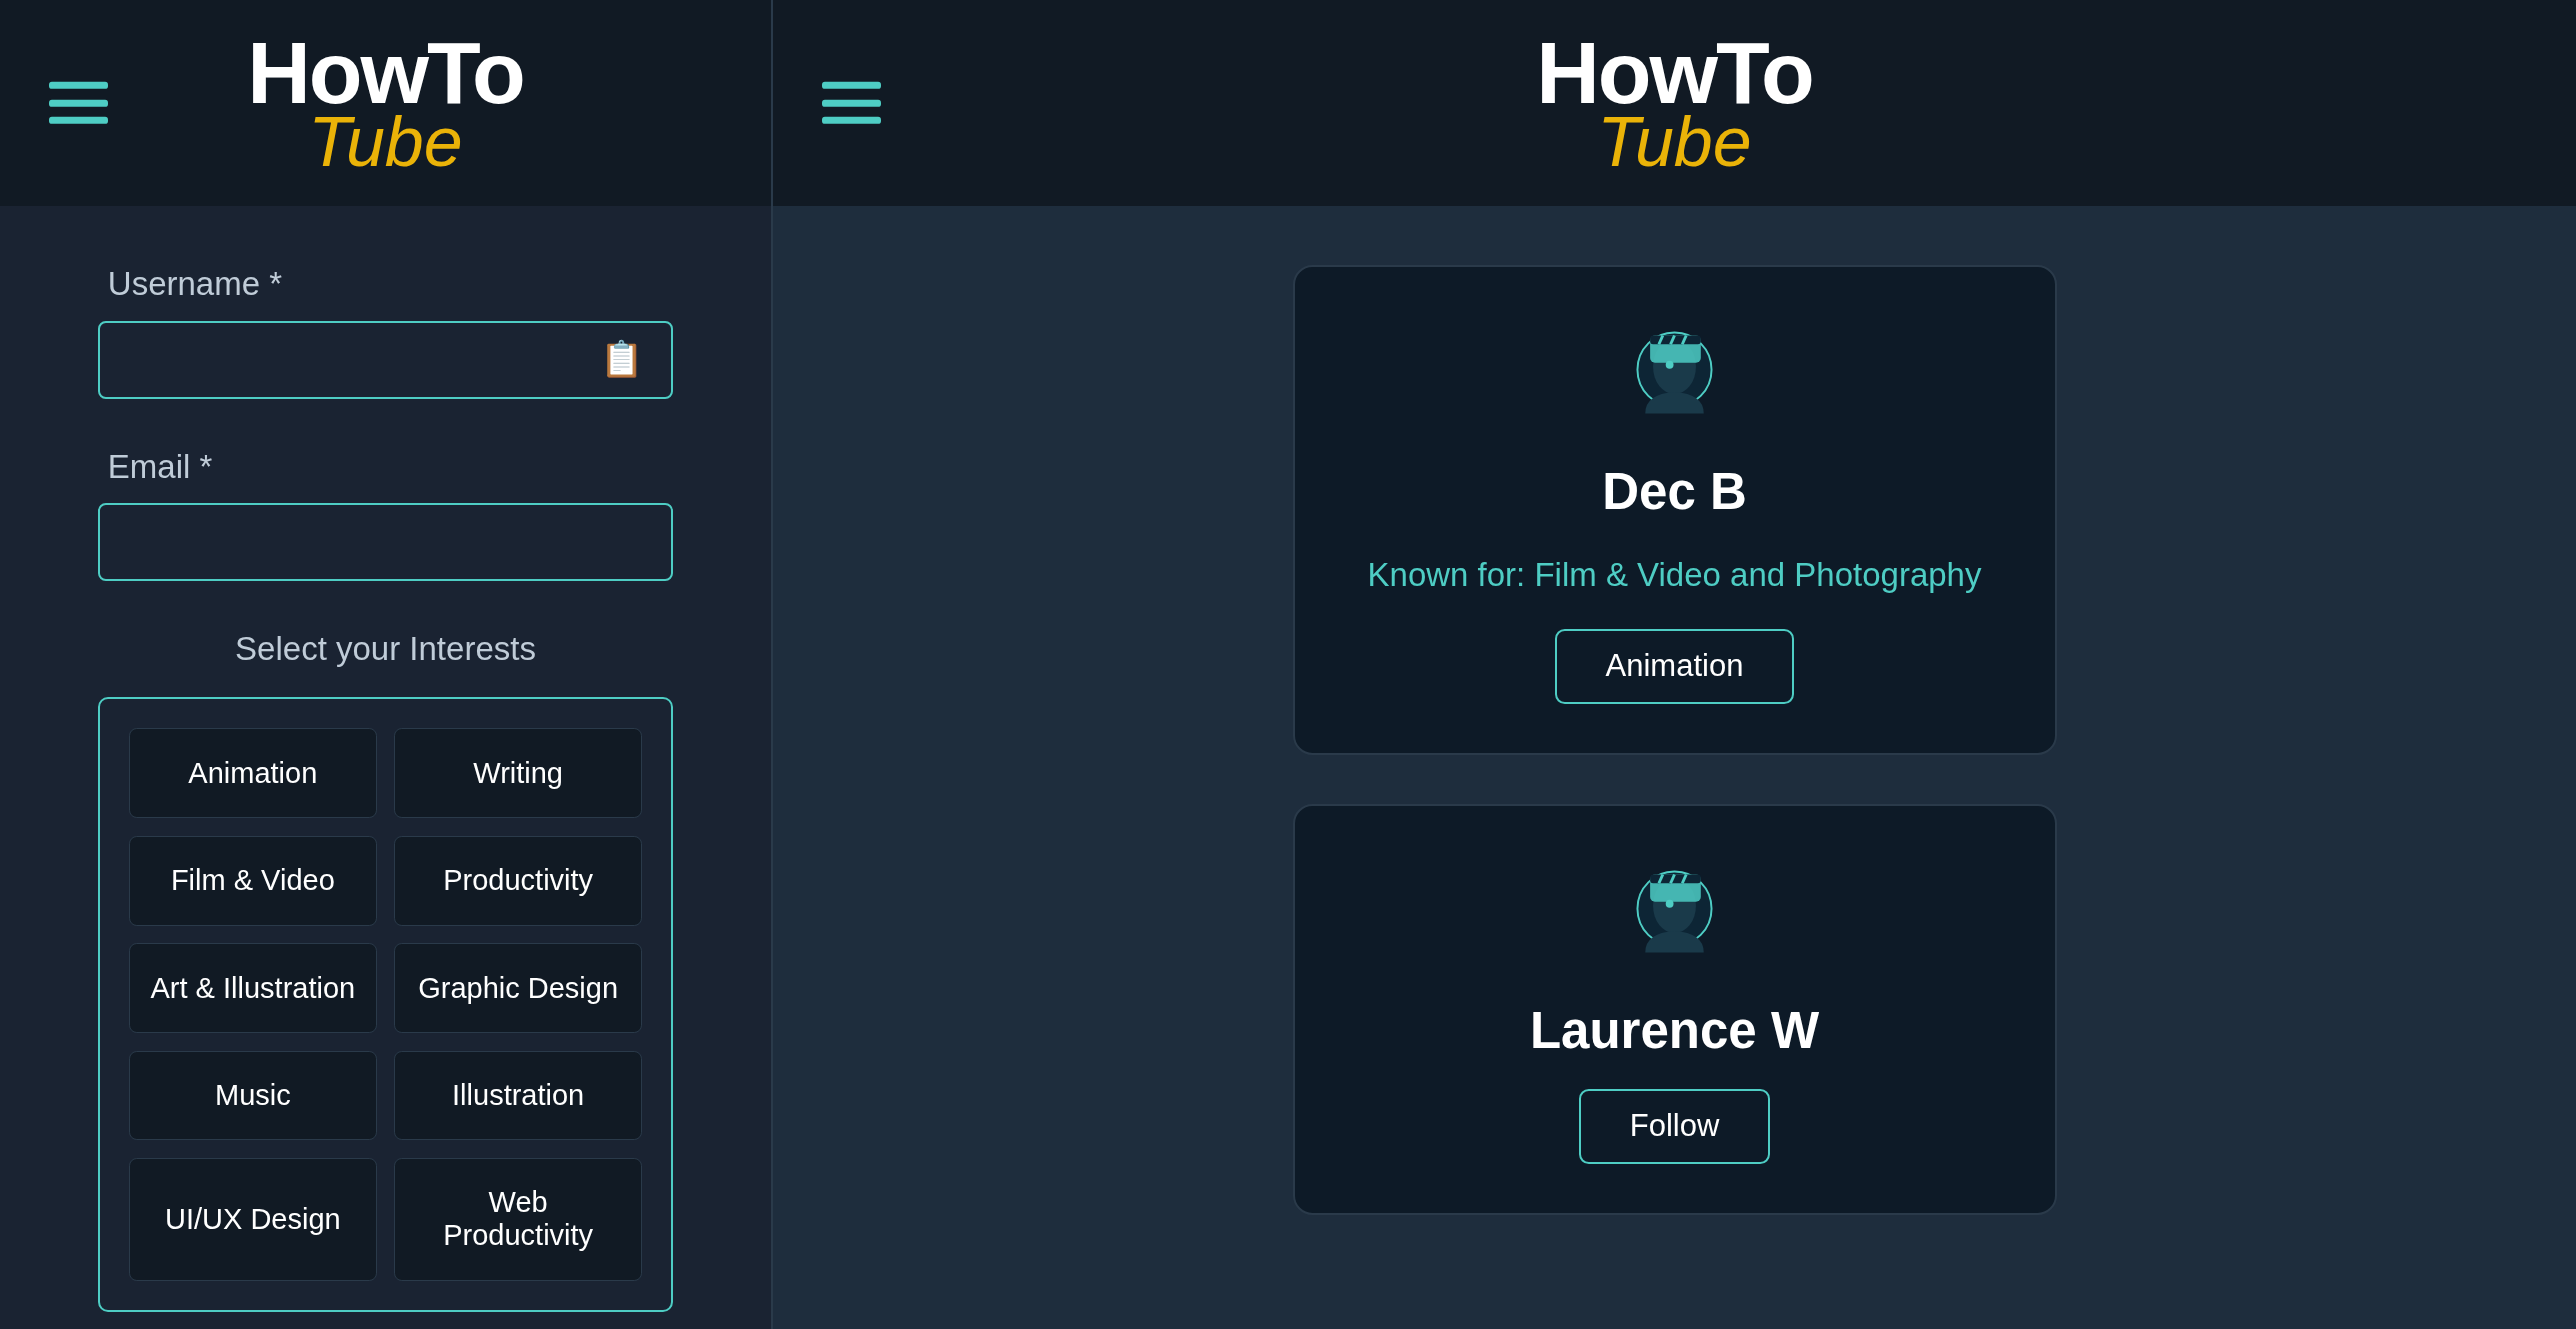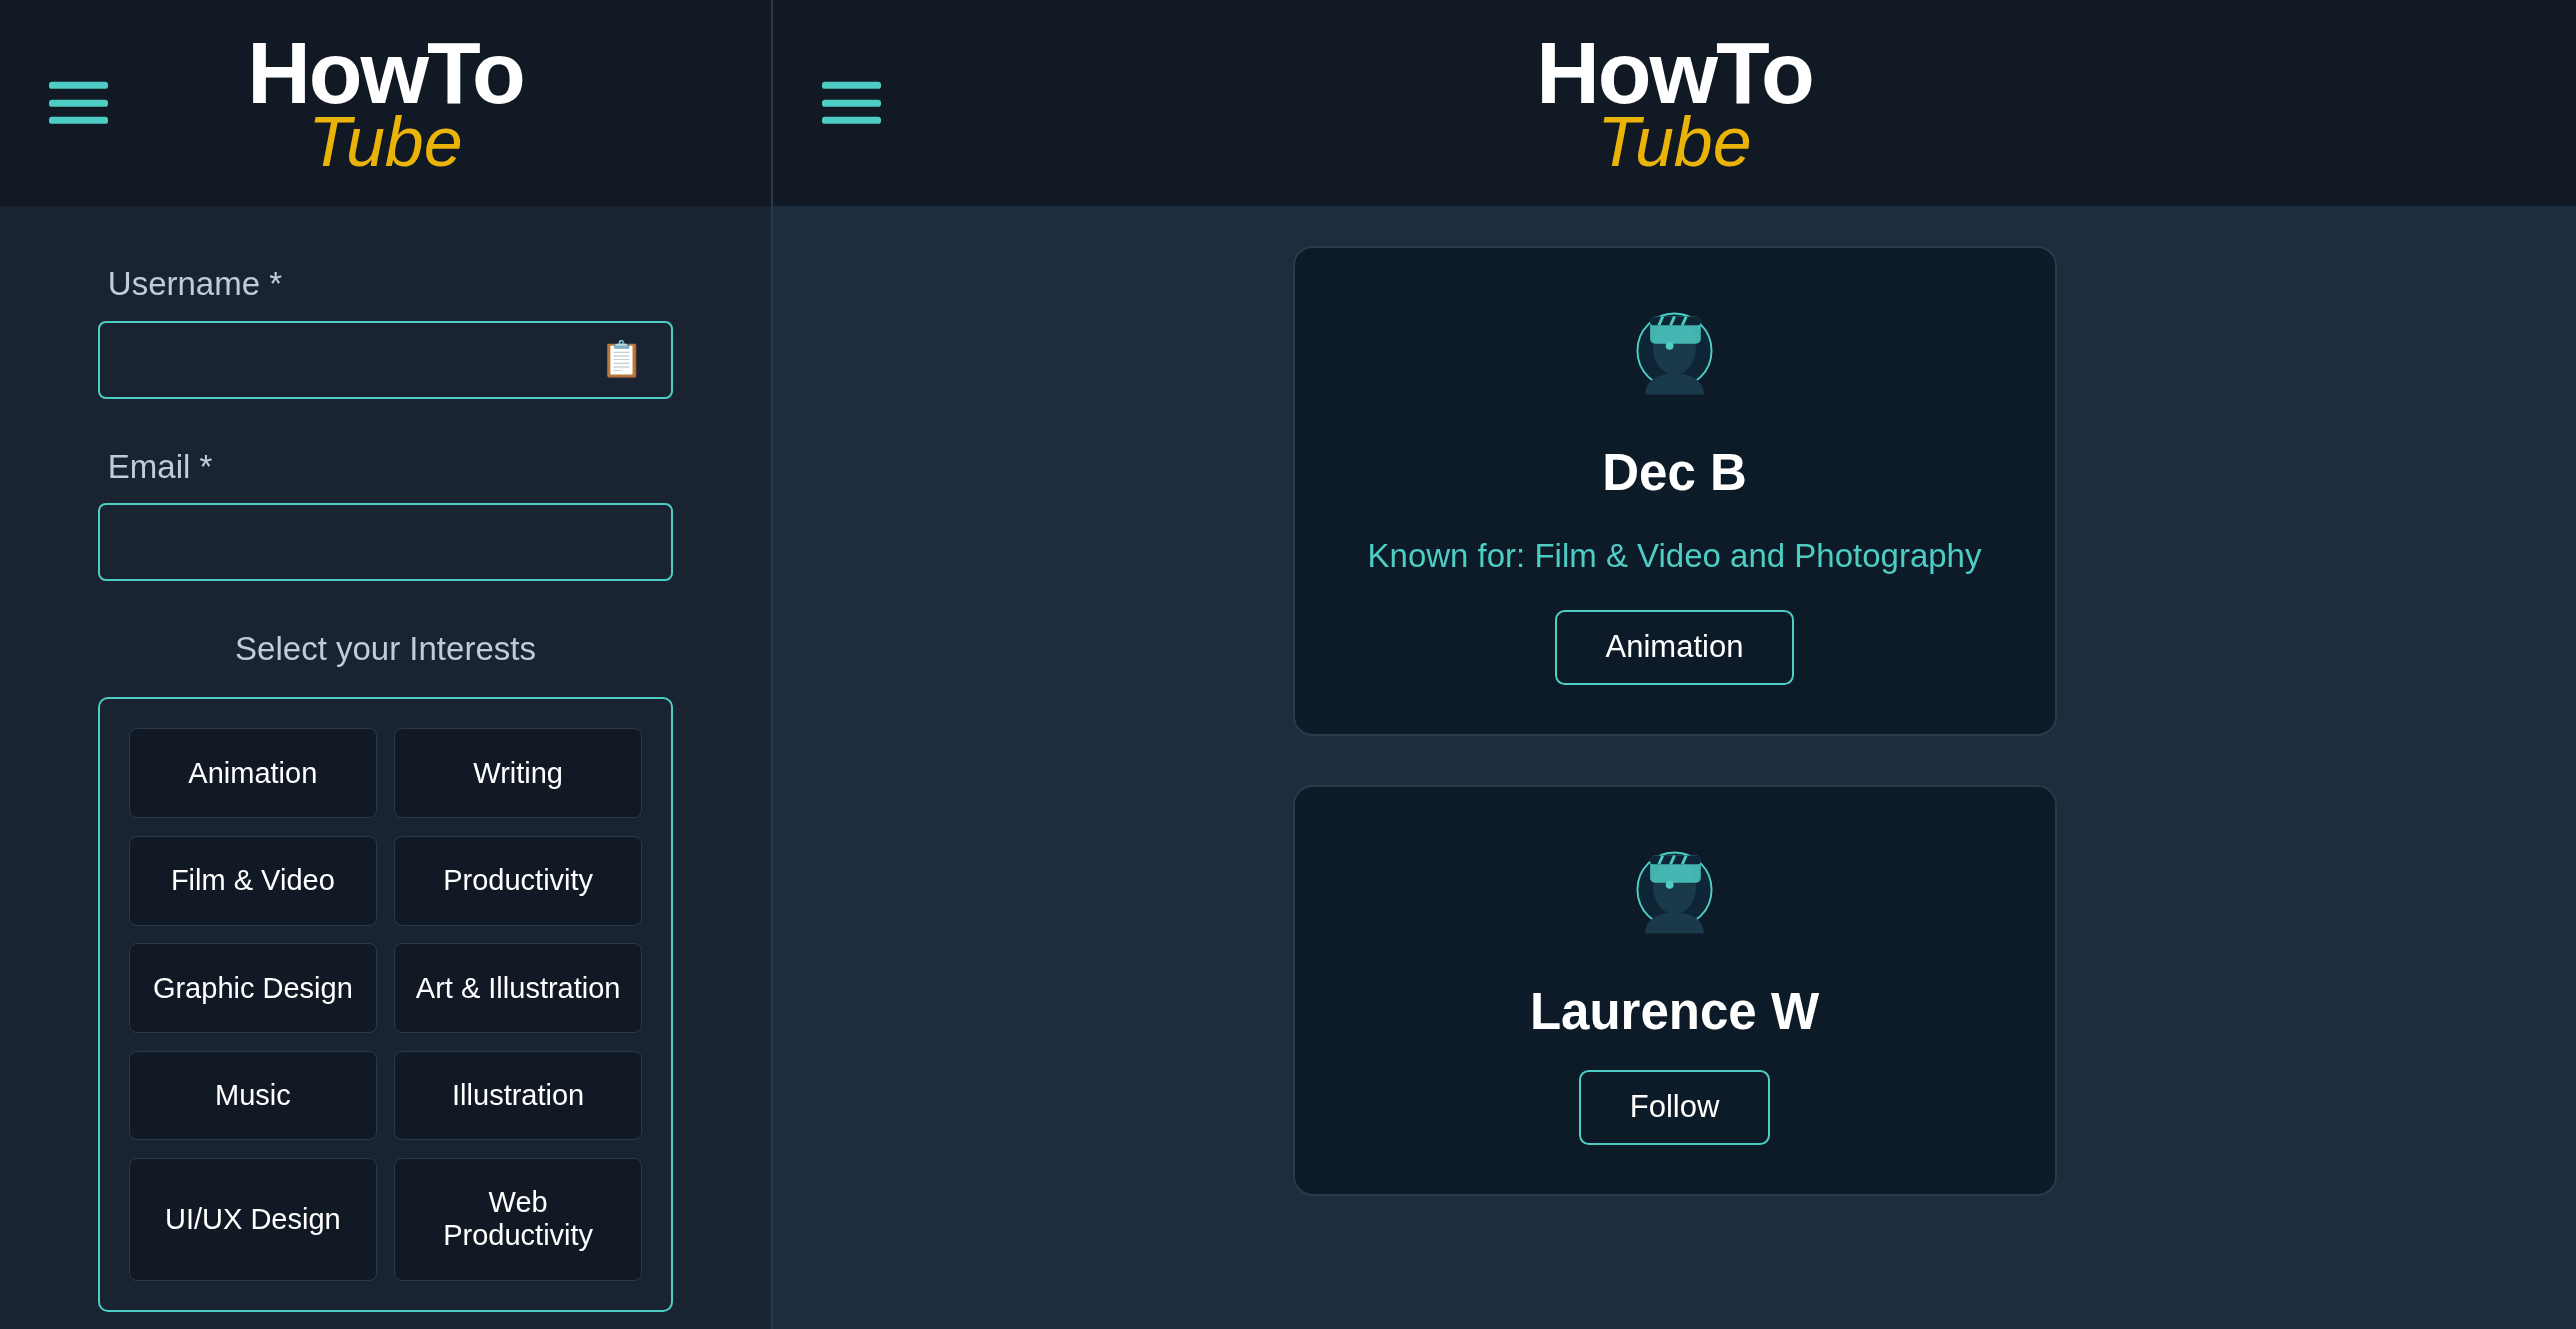--- a/index.html
+++ b/index.html
@@ -176,21 +176,21 @@
       background: #111a24;
       padding: 29px 39px;
       display: flex;
       align-items: center;
       min-height: 186px;
       position: relative;
     }
 
     .right-content {
       width: 100%;
-      padding: 40px 117px;
+      padding: 59px 117px;
       display: flex;
       flex-direction: column;
       align-items: center;
       gap: 49px;
     }
 
     .profile-card {
       width: 764px;
       background: #0d1a27;
       border: 2px solid #2a3a4a;
@@ -265,22 +265,22 @@
     </div>
 
     <div class="interests-label">Select your Interests</div>
 
     <div class="interests-grid-container">
       <div class="interests-grid" id="interests-grid">
       <button class="interest-btn">Animation</button>
           <button class="interest-btn">Writing</button>
           <button class="interest-btn">Film &amp; Video</button>
           <button class="interest-btn">Productivity</button>
+          <button class="interest-btn">Art &amp; Illustration</button>
           <button class="interest-btn">Graphic Design</button>
-          <button class="interest-btn">Art &amp; Illustration</button>
           <button class="interest-btn">Music</button>
           <button class="interest-btn">Illustration</button>
           <button class="interest-btn">UI/UX Design</button>
           <button class="interest-btn">Web Productivity</button>
         </div>
     </div>
 
   </div>
 </div>
 

